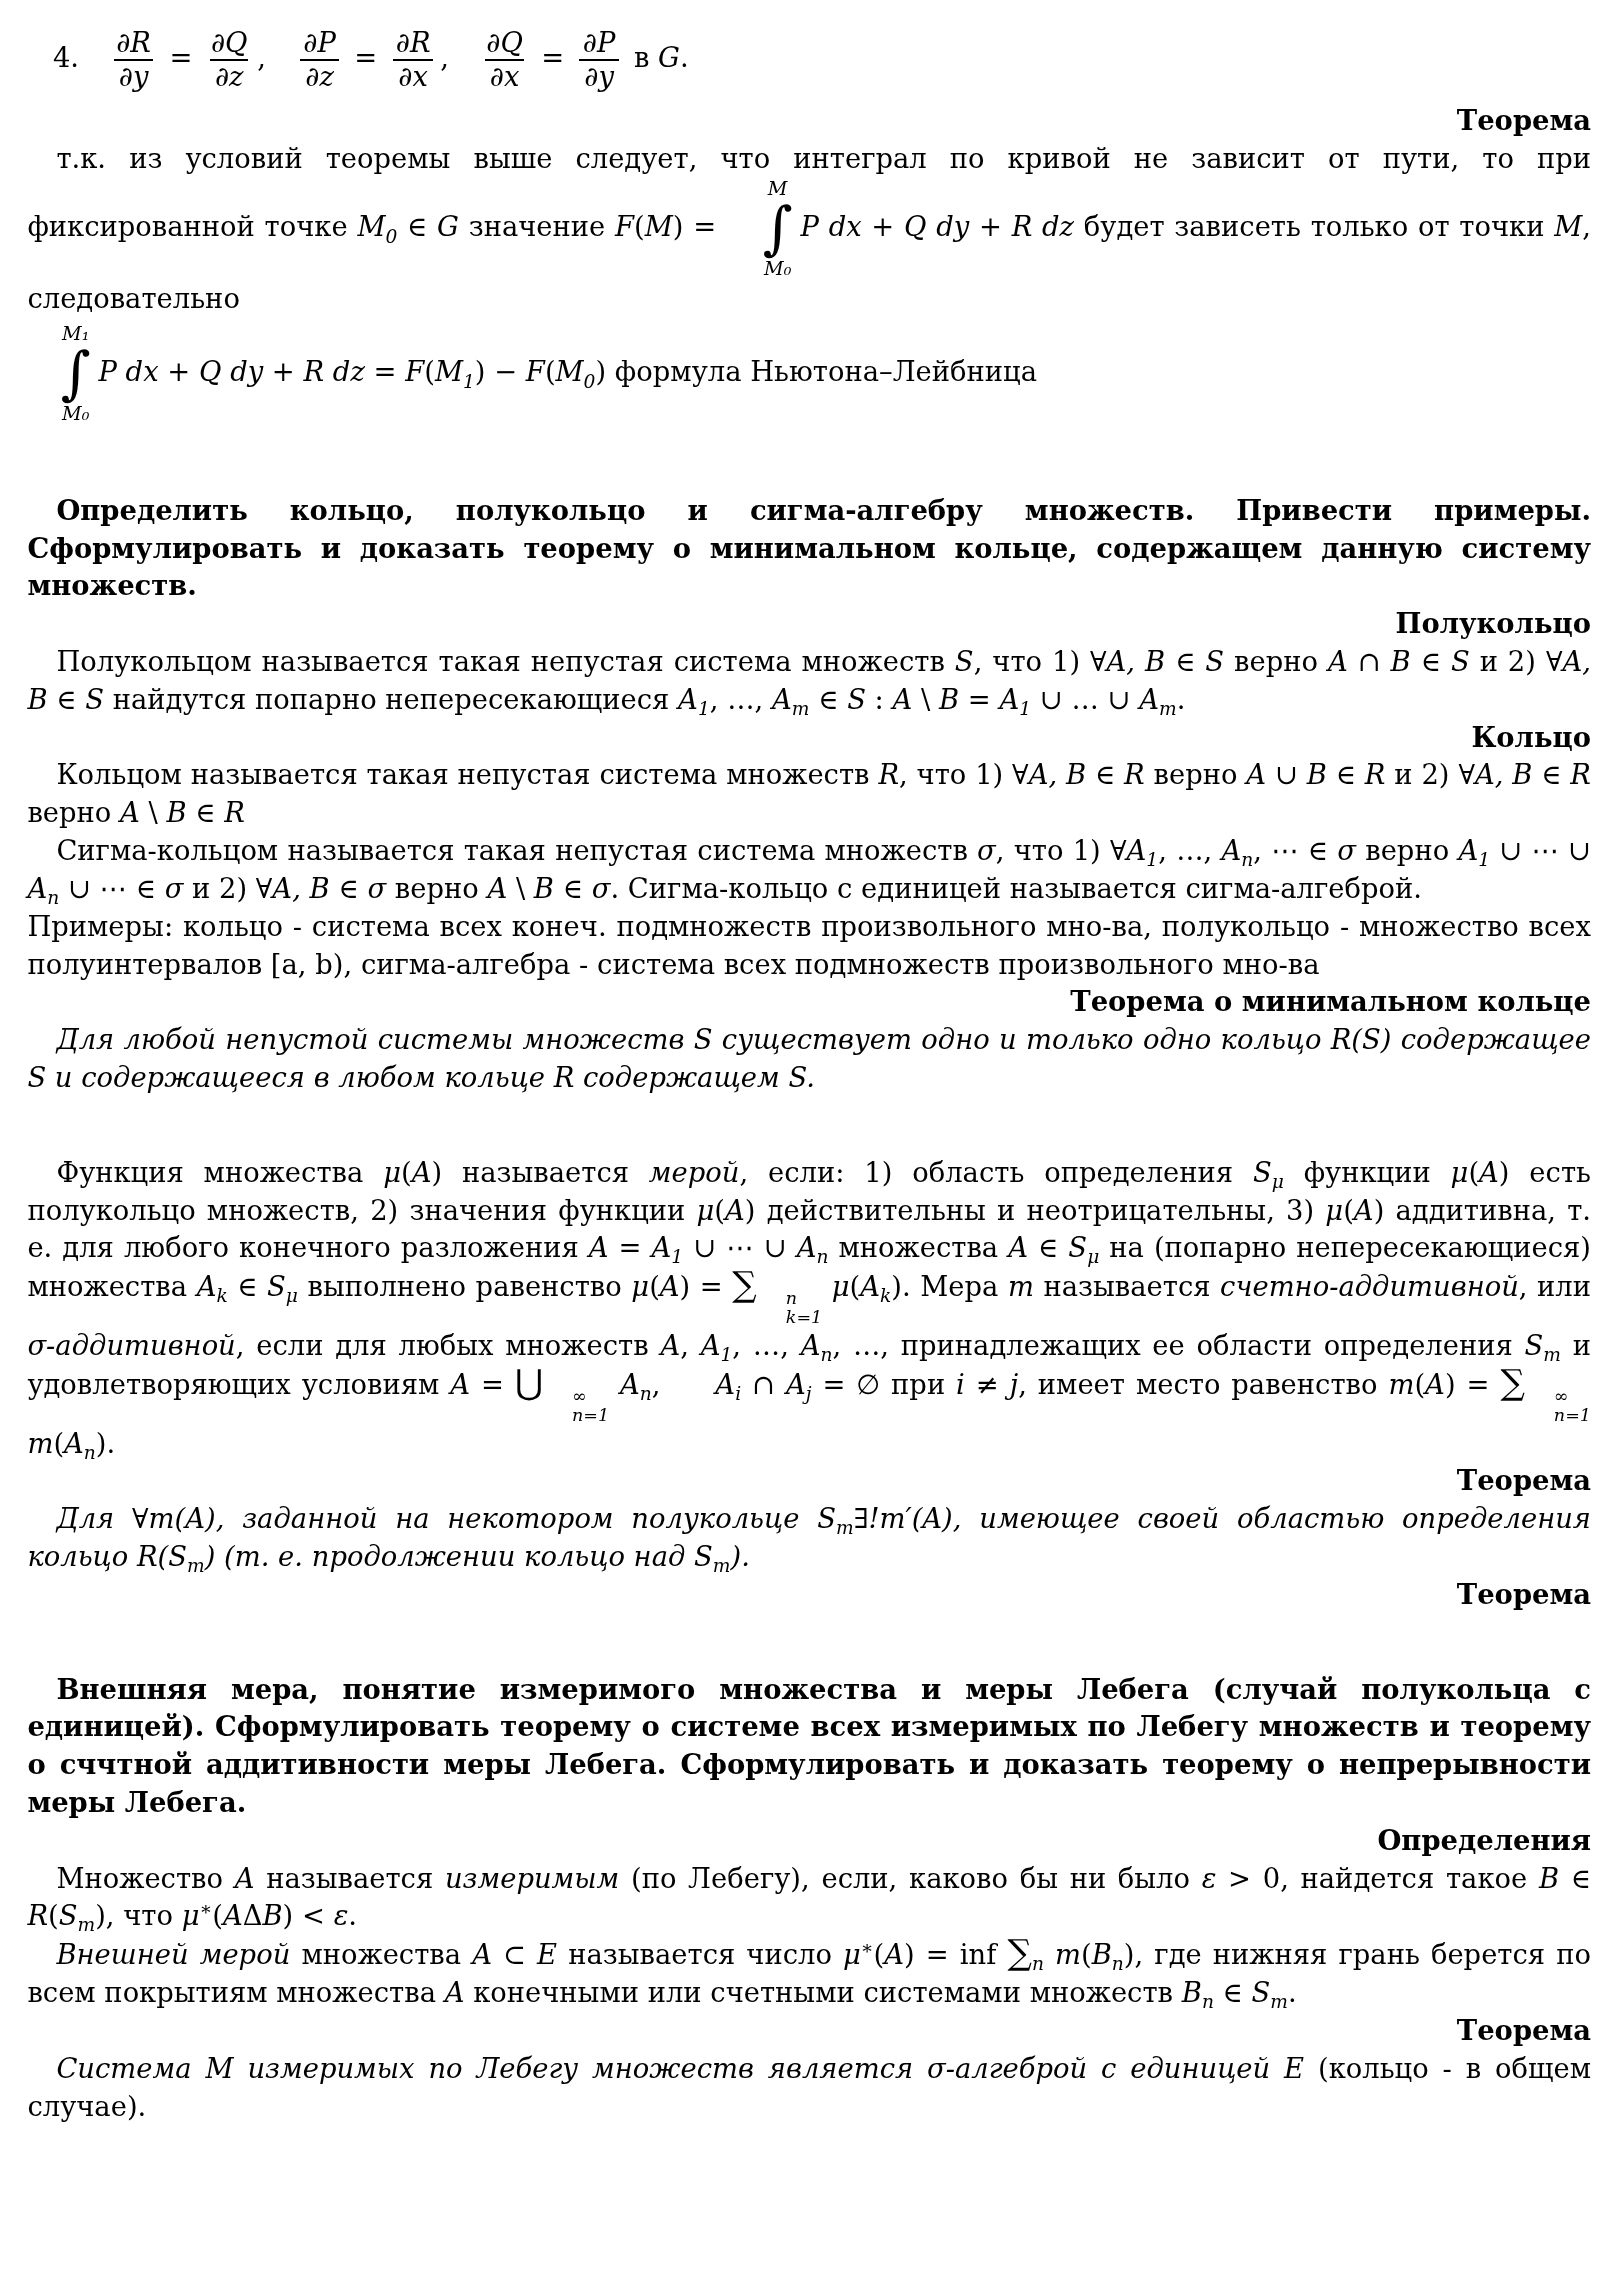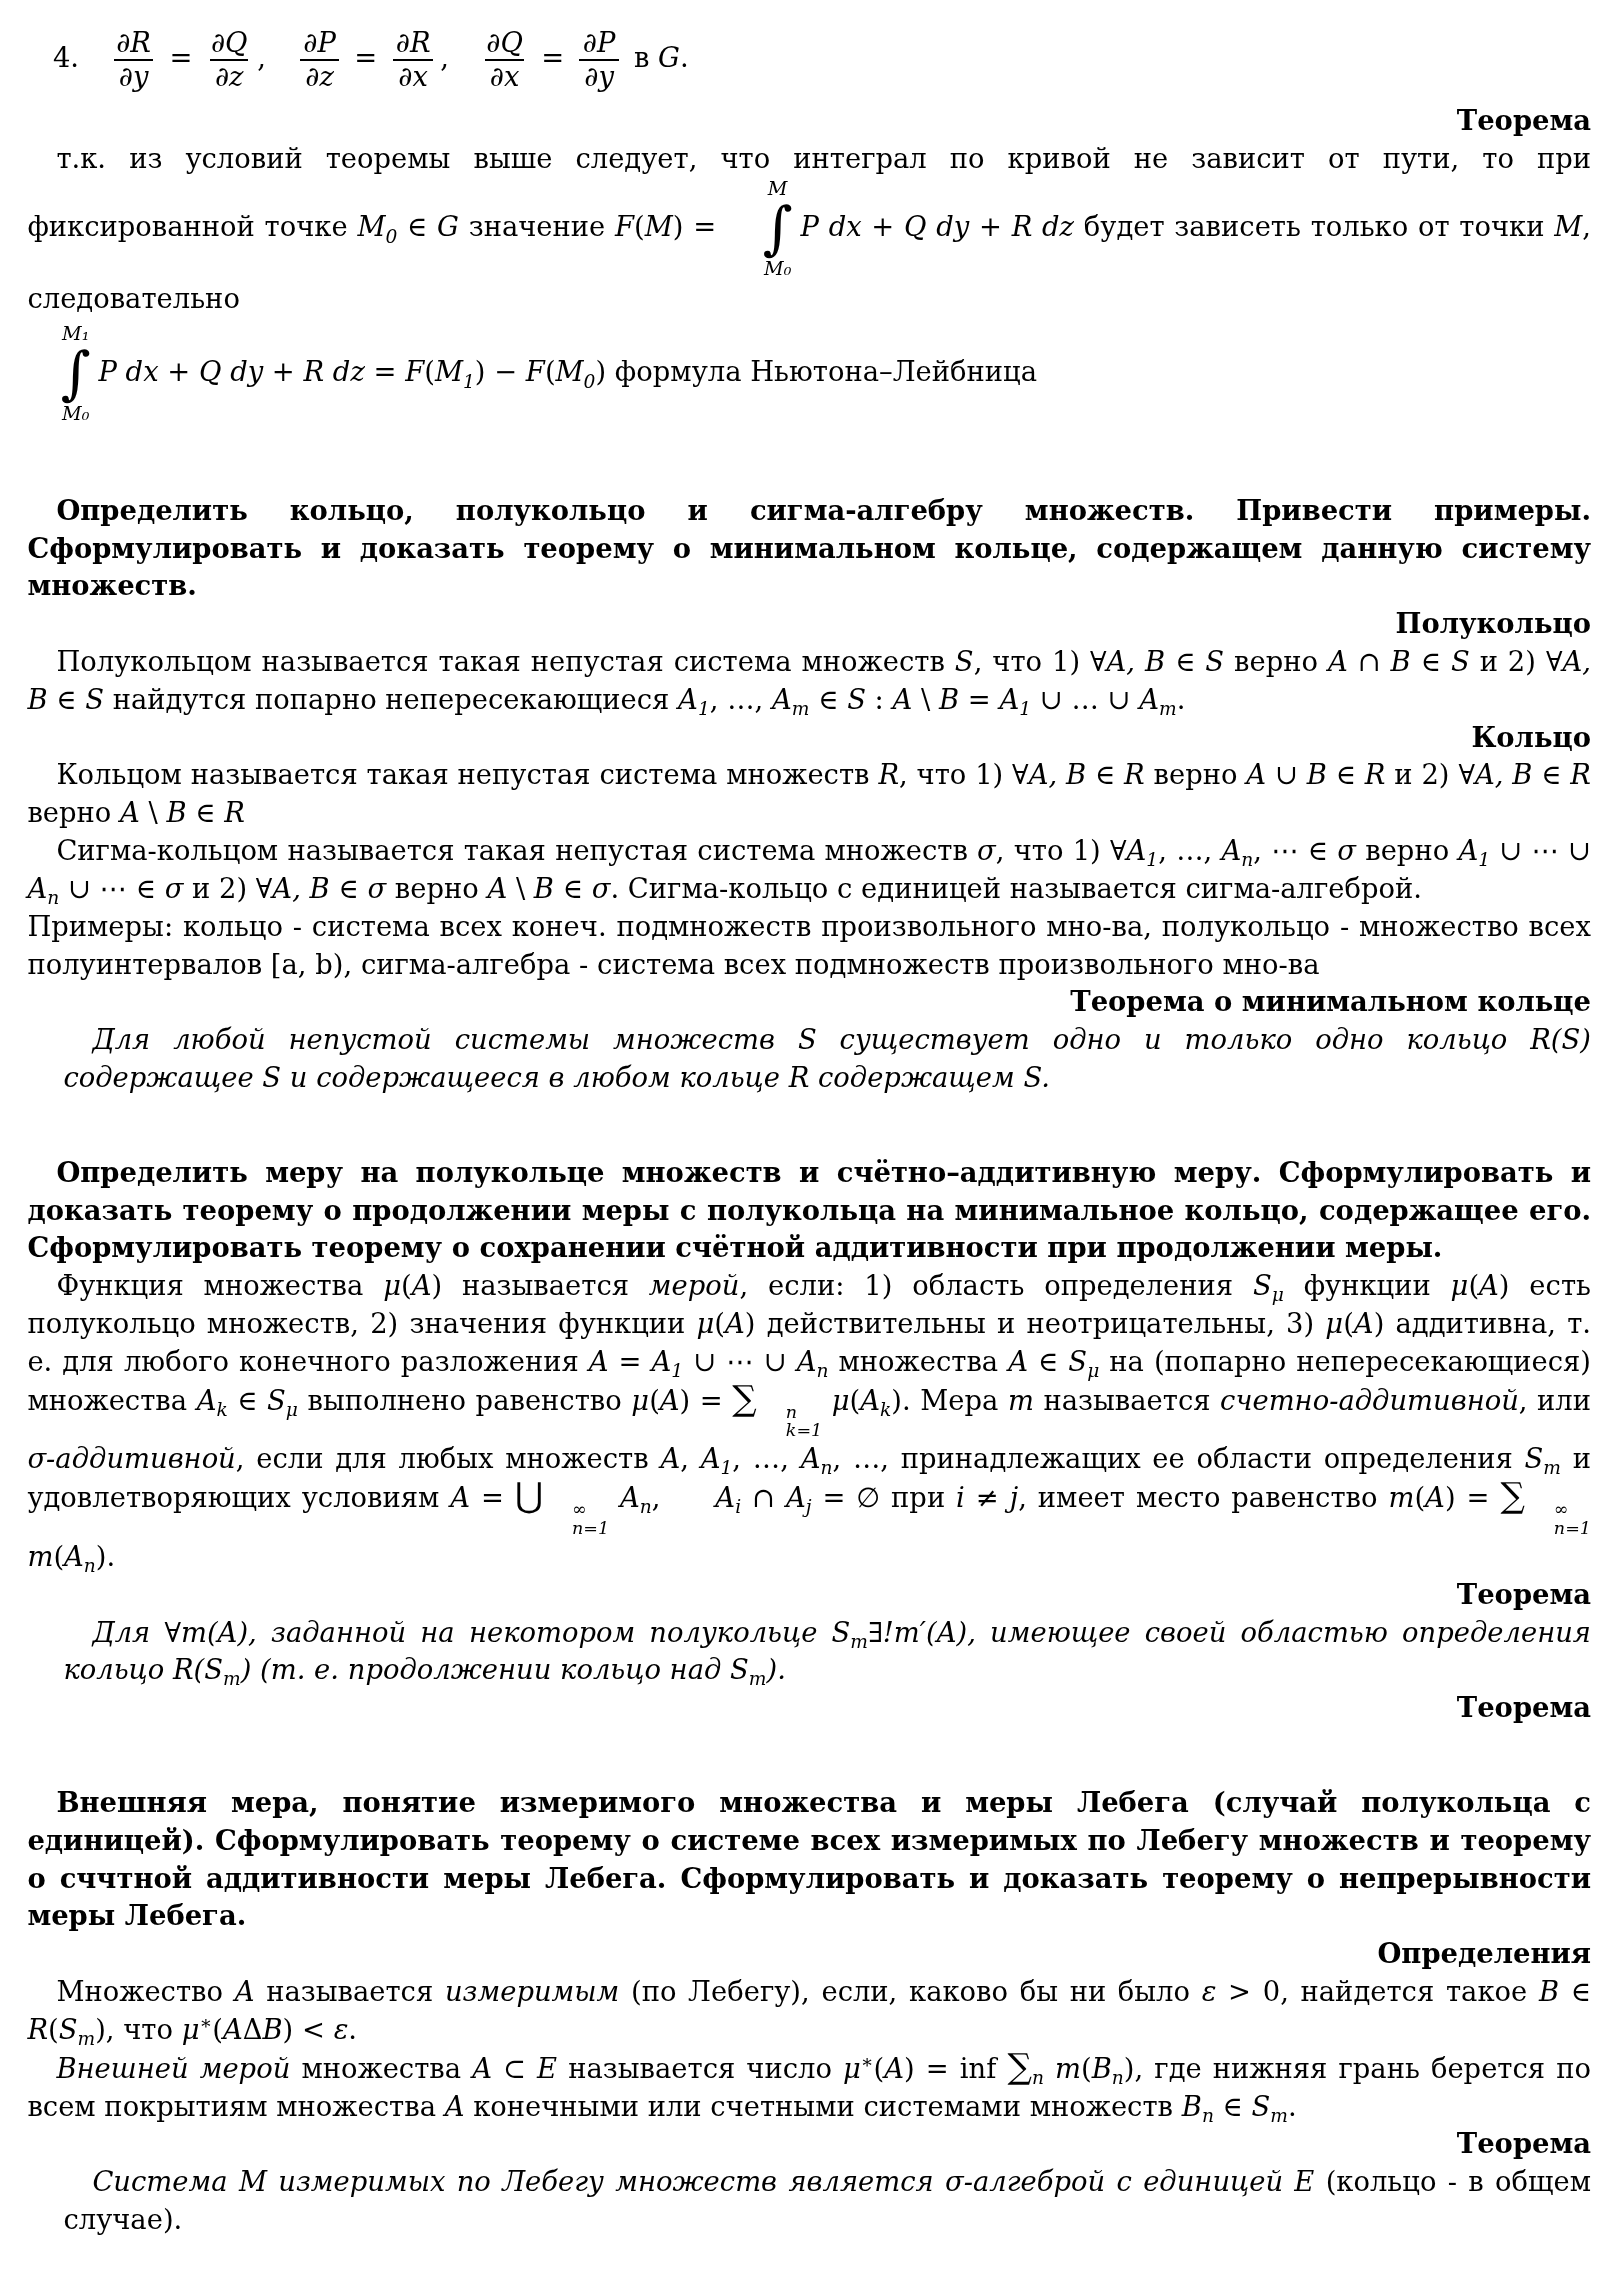--- a/index.html
+++ b/index.html
@@ -6,21 +6,21 @@
   .page {
     width:1620px; height:2292px; box-sizing:border-box;
     background:#ffffff; color:#000000;
     font-family:"DejaVu Serif","Liberation Serif",serif;
     font-size:27.4px; line-height:1.38;
     padding:21.6px 29px 0 27.4px; overflow:hidden;
   }
   .blk { text-align:justify; }
   .p, .pi { text-indent:29px; }
   .nind { text-indent:0; }
-  .pi { font-style:italic;margin-left:36px; }
+  .pi { font-style:italic; }
   .h { font-weight:bold; text-indent:29px; text-align:right; }
   .hq { font-weight:bold; text-indent:29px; }
   .eq { text-align:left; padding-left:25.5px; margin:5.9px 0 9.8px 0; }
   .it { font-style:italic; }
   .rup { font-style:normal; }
   .sub { vertical-align:sub; font-size:0.68em; font-style:italic; line-height:0; }
   .sup { vertical-align:super; font-size:0.68em; font-style:italic; line-height:0; }
   .bigop { font-size:1.25em; line-height:1; }
   .frac { display:inline-flex; flex-direction:column; align-items:center;
           vertical-align:middle; font-style:italic; margin:0 4.9px; line-height:1.15; }
@@ -72,21 +72,20 @@
       <div class="blk hq">Определить кольцо, полукольцо и сигма-алгебру множеств. Привести примеры. Сформулировать и доказать теорему о минимальном кольце, содержащем данную систему множеств.</div>
       <div class="blk h">Полукольцо</div>
       <div class="blk p"><span>Полукольцом называется такая непустая система множеств </span><span class="it">S</span><span>, что 1) ∀</span><span class="it">A, B</span><span> ∈ </span><span class="it">S</span><span> верно </span><span class="it">A</span><span> ∩ </span><span class="it">B</span><span> ∈ </span><span class="it">S</span><span> и 2) ∀</span><span class="it">A, B</span><span> ∈ </span><span class="it">S</span><span> найдутся попарно непересекающиеся </span><span class="it">A</span><span class="sub">1</span><span>, …, </span><span class="it">A</span><span class="sub">m</span><span> ∈ </span><span class="it">S</span><span> : </span><span class="it">A</span><span> \ </span><span class="it">B</span><span> = </span><span class="it">A</span><span class="sub">1</span><span> ∪ … ∪ </span><span class="it">A</span><span class="sub">m</span><span>.</span></div>
       <div class="blk h">Кольцо</div>
       <div class="blk p"><span>Кольцом называется такая непустая система множеств </span><span class="it">R</span><span>, что 1) ∀</span><span class="it">A, B</span><span> ∈ </span><span class="it">R</span><span> верно </span><span class="it">A</span><span> ∪ </span><span class="it">B</span><span> ∈ </span><span class="it">R</span><span> и 2) ∀</span><span class="it">A, B</span><span> ∈ </span><span class="it">R</span><span> верно </span><span class="it">A</span><span> \ </span><span class="it">B</span><span> ∈ </span><span class="it">R</span></div>
       <div class="blk p"><span>Сигма-кольцом называется такая непустая система множеств </span><span class="it">σ</span><span>, что 1) ∀</span><span class="it">A</span><span class="sub">1</span><span>, …, </span><span class="it">A</span><span class="sub">n</span><span>, ⋯ ∈ </span><span class="it">σ</span><span> верно </span><span class="it">A</span><span class="sub">1</span><span> ∪ ⋯ ∪ </span><span class="it">A</span><span class="sub">n</span><span> ∪ ⋯ ∈ </span><span class="it">σ</span><span> и 2) ∀</span><span class="it">A, B</span><span> ∈ </span><span class="it">σ</span><span> верно </span><span class="it">A</span><span> \ </span><span class="it">B</span><span> ∈ </span><span class="it">σ</span><span>. Сигма-кольцо с единицей называется сигма-алгеброй.</span></div>
       <div class="blk p nind"><span>Примеры: кольцо - система всех конеч. подмножеств произвольного мно-ва, полукольцо - множество всех полуинтервалов [a, b), сигма-алгебра - система всех подмножеств произвольного мно-ва</span></div>
       <div class="blk h">Теорема о минимальном кольце</div>
       <div class="blk pi"><span>Для любой непустой системы множеств S существует одно и только одно кольцо R(S) содержащее S и содержащееся в любом кольце R содержащем S.</span></div>
       <div class="blk sp" style="height: 57px;"></div>
-      <div class="blk hq">Определить меру на полукольце множеств и счётно–аддитивную меру. Сформулировать и доказать теорему о продолжении меры с полукольца на минимальное кольцо, содержащее его. Сформулировать теорему о сохранении счётной аддитивности при продолжении меры.</div>
       <div class="blk p"><span>Функция множества </span><span class="it">μ</span><span>(</span><span class="it">A</span><span>) называется </span><span class="it">мерой</span><span>, если: 1) область определения </span><span class="it">S</span><span class="sub">μ</span><span> функции </span><span class="it">μ</span><span>(</span><span class="it">A</span><span>) есть полукольцо множеств, 2) значения функции </span><span class="it">μ</span><span>(</span><span class="it">A</span><span>) действительны и неотрицательны, 3) </span><span class="it">μ</span><span>(</span><span class="it">A</span><span>) аддитивна, т. е. для любого конечного разложения </span><span class="it">A</span><span> = </span><span class="it">A</span><span class="sub">1</span><span> ∪ ⋯ ∪ </span><span class="it">A</span><span class="sub">n</span><span> множества </span><span class="it">A</span><span> ∈ </span><span class="it">S</span><span class="sub">μ</span><span> на (попарно непересекающиеся) множества </span><span class="it">A</span><span class="sub">k</span><span> ∈ </span><span class="it">S</span><span class="sub">μ</span><span> выполнено равенство </span><span class="it">μ</span><span>(</span><span class="it">A</span><span>) = </span><span class="bigop">∑</span><span class="ss">
           <span>n</span>
           <span>k=1</span>
         </span><span> </span><span class="it">μ</span><span>(</span><span class="it">A</span><span class="sub">k</span><span>). Мера </span><span class="it">m</span><span> называется </span><span class="it">счетно-аддитивной</span><span>, или </span><span class="it">σ-аддитивной</span><span>, если для любых множеств </span><span class="it">A</span><span>, </span><span class="it">A</span><span class="sub">1</span><span>, …, </span><span class="it">A</span><span class="sub">n</span><span>, …, принадлежащих ее области определения </span><span class="it">S</span><span class="sub">m</span><span> и удовлетворяющих условиям </span><span class="it">A</span><span> = </span><span class="bigop">⋃</span><span class="ss">
           <span>∞</span>
           <span>n=1</span>
         </span><span> </span><span class="it">A</span><span class="sub">n</span><span>,  </span><span class="it">A</span><span class="sub">i</span><span> ∩ </span><span class="it">A</span><span class="sub">j</span><span> = ∅ при </span><span class="it">i</span><span> ≠ </span><span class="it">j</span><span>, имеет место равенство </span><span class="it">m</span><span>(</span><span class="it">A</span><span>) = </span><span class="bigop">∑</span><span class="ss">
           <span>∞</span>
           <span>n=1</span>
         </span><span> </span><span class="it">m</span><span>(</span><span class="it">A</span><span class="sub">n</span><span>).</span></div>

